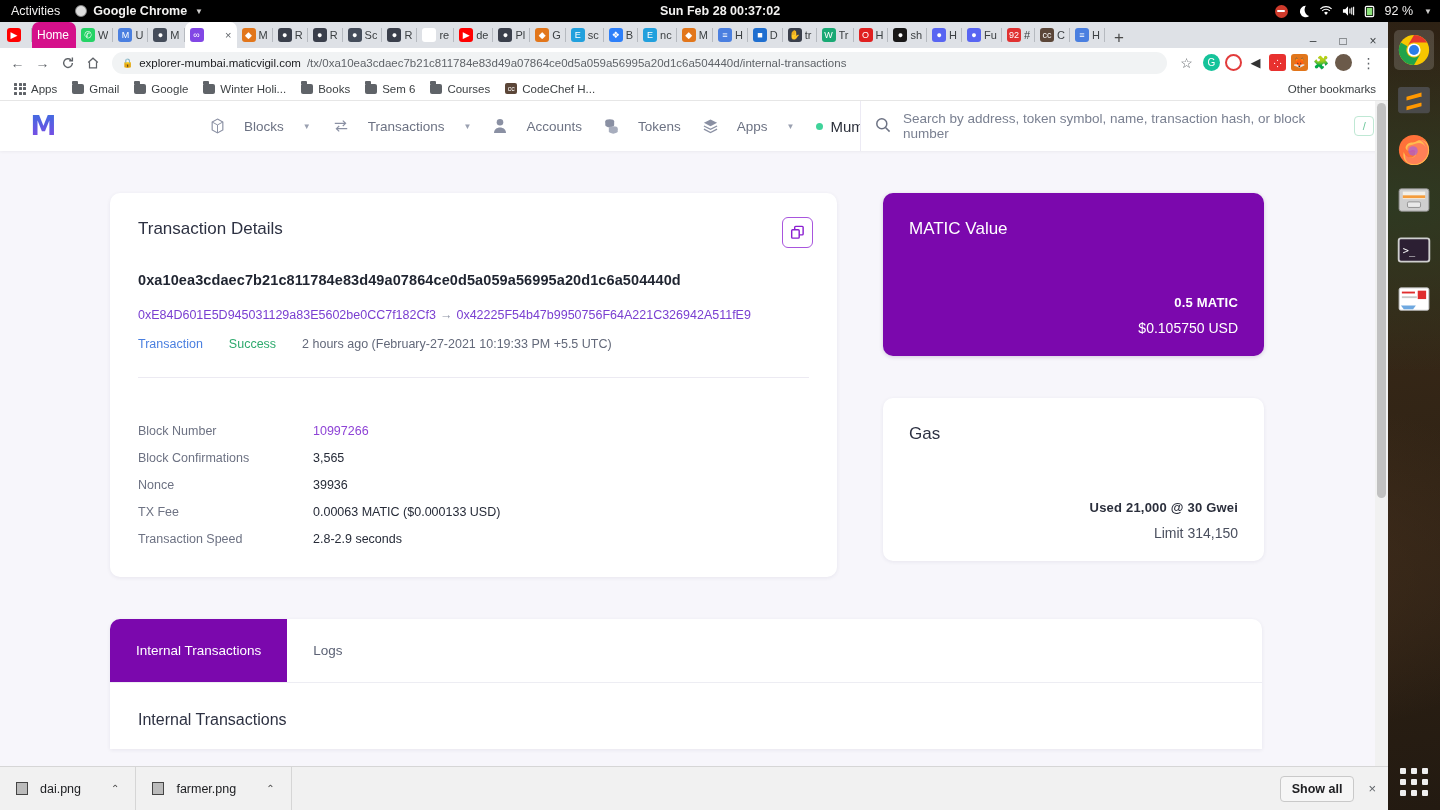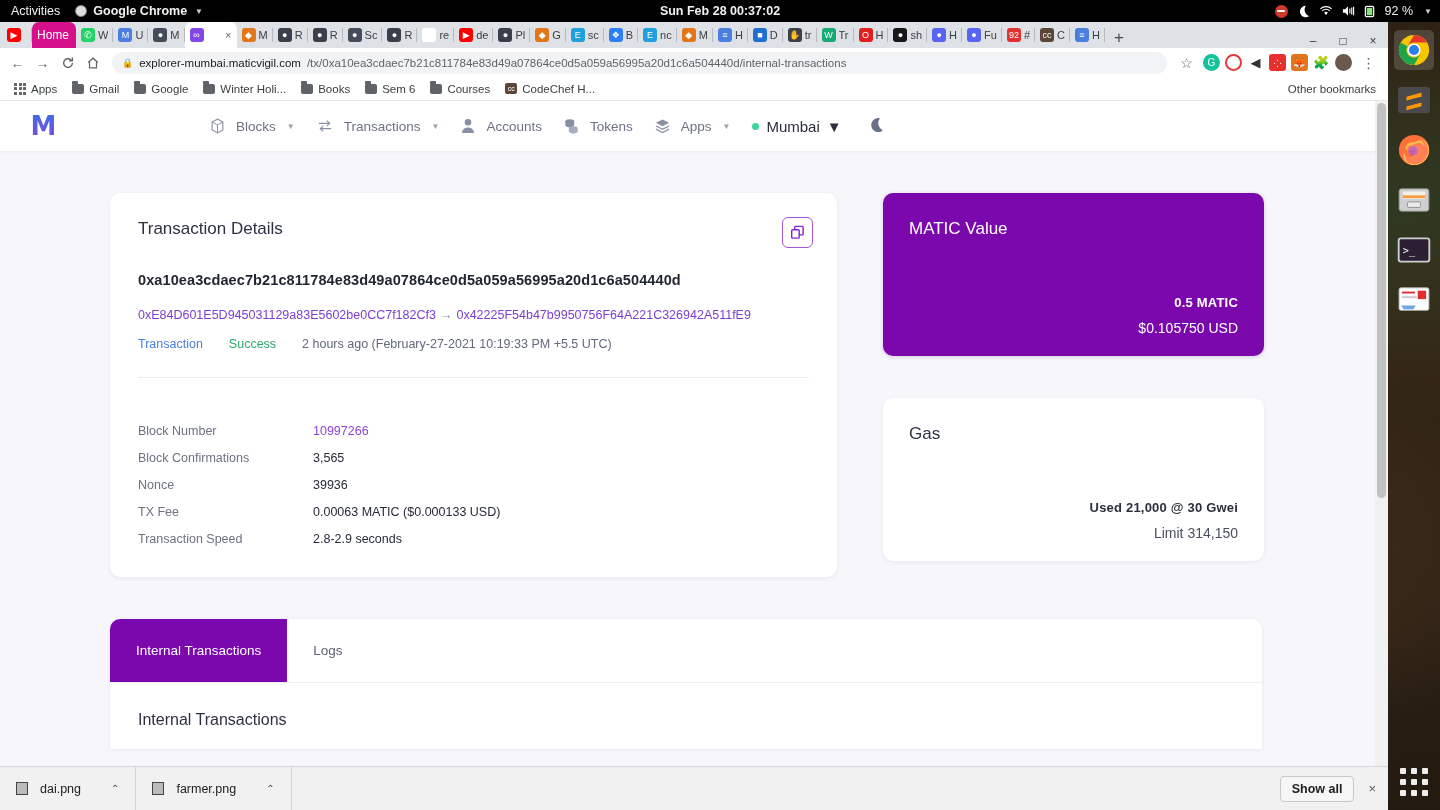--- a/index.html
+++ b/index.html
@@ -104,21 +104,21 @@
   #site-header {
     height:50px; background:#fff; display:flex; align-items:center;
     box-shadow: 0 1px 3px rgba(0,0,0,.05); position:relative;
   }
   #logo { width:86px; display:flex; align-items:center; justify-content:center; }
   .logo-m { font-size:26px; font-weight:700; letter-spacing:-1px;
     background:linear-gradient(180deg,#3b6fe0 0%,#8247e5 100%);
     -webkit-background-clip:text; background-clip:text; color:transparent;
     font-family:"DejaVu Sans", sans-serif;}
   #mainnav { display:flex; align-items:center; gap:22px; margin-left:124px; }
-  .nav-item { display:flex; align-items:center; gap:11px; font-size:13.5px; color:#6c7283; white-space:nowrap;}
+  .nav-item { display:flex; align-items:center; gap:19px; font-size:13.5px; color:#6c7283; white-space:nowrap;}
   .nav-item .ico { color:#8a90a3; display:inline-flex; }
   .nav-item .dd { font-size:8px; color:#9aa0b0; }
   .net-sel { display:flex; align-items:center; gap:7px; font-size:15px; color:#2b2f3a; font-weight:500;}
   .net-dot { width:7px;height:7px;border-radius:50%;background:#3fd39a;}
   .moon { color:#5a6075; font-size:15px; margin-left:4px;}
   #searchwrap {
     position:absolute; left:860px; top:0; width:528px; height:50px;
     background:#fff; border-left:1px solid #eceaf4;
     display:flex; align-items:center; gap:12px; padding:0 14px;
   }
@@ -543,20 +543,30 @@
         <div class="net-sel">
           <span class="net-dot"></span>
           <span>Mumbai</span>
           <span class="dd">▼</span>
         </div>
         <div class="moon">
           <svg width="16" height="16" viewBox="0 0 16 16">
               <path d="M12 1.3a7 7 0 1 0 2.8 12.1A8 8 0 0 1 12 1.3z" fill="#6a7089"></path>
             </svg>
         </div>
+      </div>
+      <div id="searchwrap">
+        <span class="sico">
+          <svg width="16" height="16" viewBox="0 0 16 16">
+              <circle cx="6.8" cy="6.8" r="5" fill="none" stroke="#6c7283" stroke-width="1.5"></circle>
+              <path d="M10.5 10.5 14.6 14.6" stroke="#6c7283" stroke-width="1.5"></path>
+            </svg>
+        </span>
+        <span class="ph">Search by address, token symbol, name, transaction hash, or block number</span>
+        <span class="slashkey">/</span>
       </div>
     </div>
 
     <div id="content">
       <div class="row">
 
         <div class="card" id="txcard">
           <div class="card-title">Transaction Details</div>
           <div id="copybtn">
             <svg width="15" height="15" viewBox="0 0 16 16">

